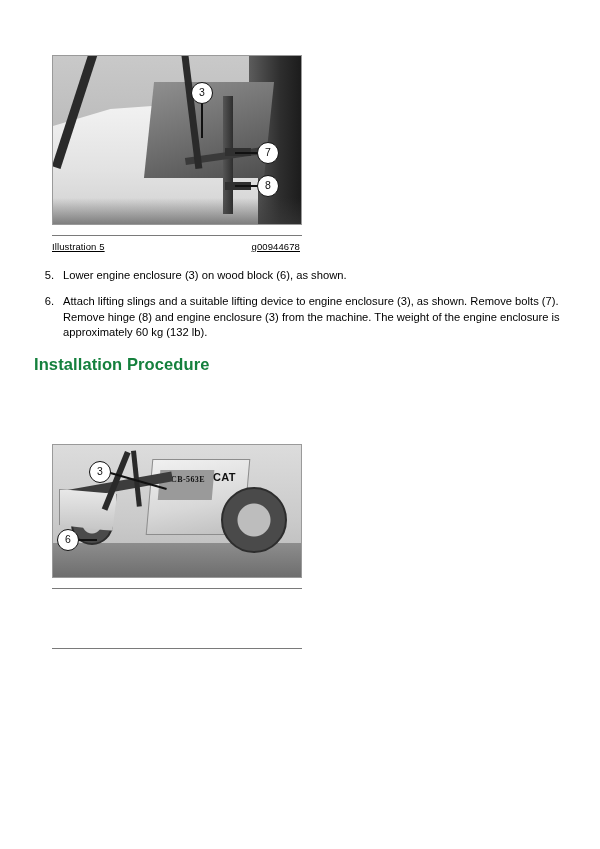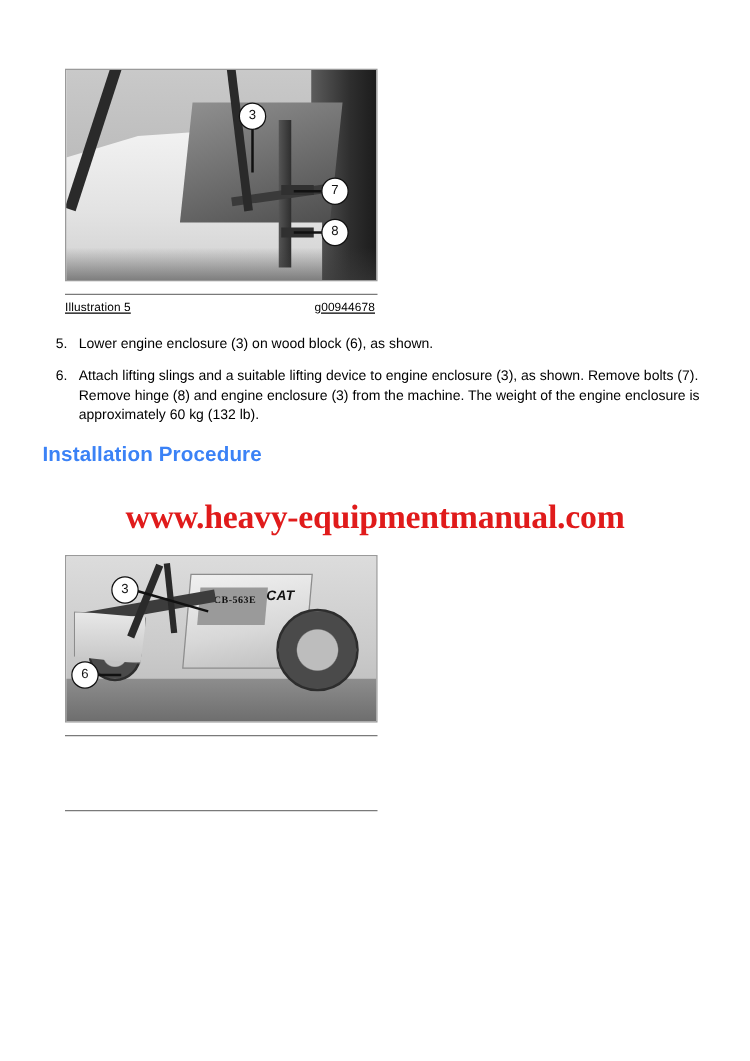--- a/index.html
+++ b/index.html
@@ -86,21 +86,21 @@
     text-align: left;
   }
 
   h2.section-title {
     position: absolute;
     left: 34px;
     top: 355px;
     margin: 0;
     font-size: 16.5px;
     font-weight: bold;
-    color: #3b82f6;
+    color: #15803d;
     letter-spacing: 0.1px;
     text-align: right;
   }
 
   
   .watermark {
     position: absolute;
     left: 0;
     top: 398px;
     width: 600px;
@@ -226,21 +226,20 @@
     letter-spacing: 0.4px;
     font-family: Liberation Serif, serif;
   }
   .p6-brand {
     position: absolute;
     left: 160px; top: 26px;
     font-size: 11px;
     font-weight: bold;
     color: #111;
     letter-spacing: 0.3px;
-    font-style: italic;
   }
   .p6-wheel {
     position: absolute;
     left: 168px; top: 42px;
     width: 62px; height: 62px;
     border-radius: 50%;
     background: radial-gradient(circle at 50% 50%, #bdbdbd 0 16px, #4a4a4a 17px 100%);
     border: 2px solid #2d2d2d;
   }
   .p6-wheel2 {
@@ -343,21 +342,20 @@
       <div class="body">Lower engine enclosure (3) on wood block (6), as shown.</div>
     </div>
     <div class="step">
       <div class="num">6.</div>
       <div class="body">Attach lifting slings and a suitable lifting device to engine enclosure (3), as shown. Remove bolts (7). Remove hinge (8) and engine enclosure (3) from the machine. The weight of the engine enclosure is approximately 60 kg (132 lb).</div>
     </div>
   </div>
 
   <h2 class="section-title">Installation Procedure</h2>
 
-  <div class="watermark">www.heavy-equipmentmanual.com</div>
 
   <div class="figure" id="figure-6">
     <div class="imgbox">
       <div class="photo6">
         <div class="p6-ground"></div>
         <div class="p6-cab">
           <div class="p6-cab-window"></div>
         </div>
         <div class="p6-logo">CB-563E</div>
         <div class="p6-brand">CAT</div>

